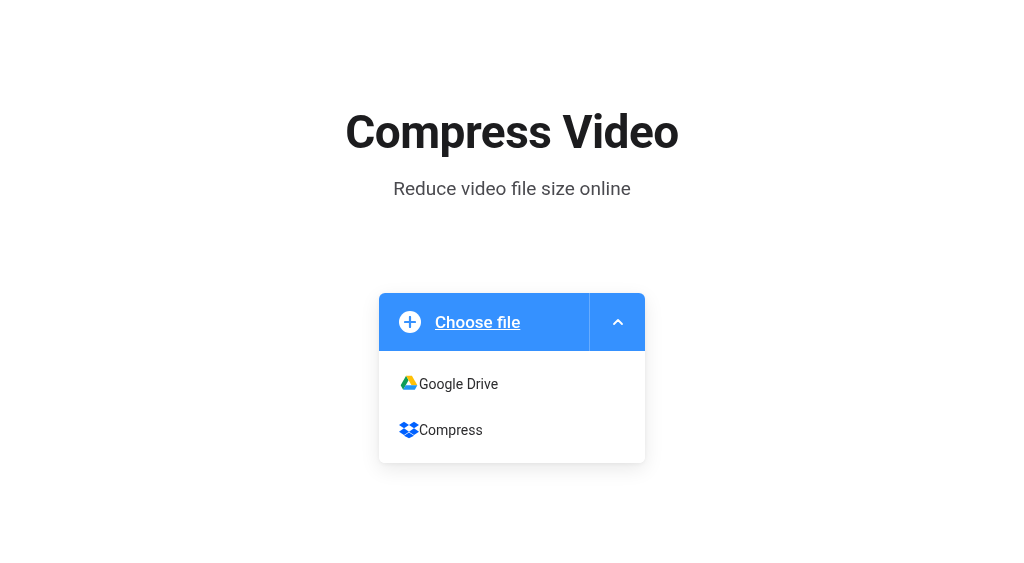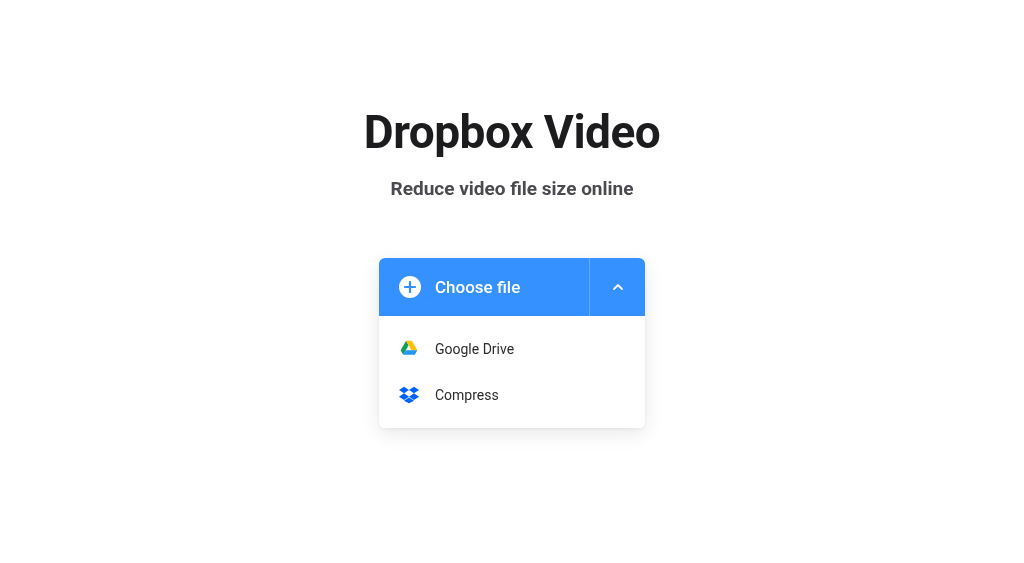--- a/index.html
+++ b/index.html
@@ -22,23 +22,23 @@
     .page-title {
       font-size: 46px;
       font-weight: 700;
       color: #1c1c1e;
       letter-spacing: -0.5px;
       margin-bottom: 18px;
     }
     
     .page-subtitle {
       font-size: 19px;
-      font-weight: 700;
+      font-weight: 400;
       color: #4a4a4f;
-      margin-bottom: 58px;
+      margin-bottom: 93px;
     }
     
     .upload-widget {
       width: 266px;
       border-radius: 6px;
       box-shadow: 0 6px 20px rgba(0, 0, 0, 0.09), 0 1px 4px rgba(0,0,0,0.05);
       overflow: hidden;
     }
     
     .choose-file-row {
@@ -53,20 +53,21 @@
       align-items: center;
       padding-left: 20px;
       gap: 14px;
       cursor: pointer;
       border: none;
       background: transparent;
       color: #ffffff;
       font-size: 17px;
       font-weight: 500;
       font-family: inherit;
+      text-decoration: underline;
     }
     
     .plus-icon {
       width: 22px;
       height: 22px;
       border-radius: 50%;
       background: #ffffff;
       display: flex;
       align-items: center;
       justify-content: center;
@@ -100,21 +101,20 @@
     .dropdown-menu {
       background: #ffffff;
       padding: 10px 0;
     }
     
     .dropdown-item {
       display: flex;
       align-items: center;
       height: 46px;
       padding: 0 20px;
-      gap: 16px;
       cursor: pointer;
       border: none;
       background: transparent;
       width: 100%;
       font-family: inherit;
       text-align: left;
     }
     
     .dropdown-item-icon {
       width: 20px;
@@ -127,21 +127,21 @@
     
     .dropdown-item-label {
       font-size: 14px;
       color: #2c2c2e;
       font-weight: 400;
     }
   </style>
 </head>
 <body>
 
-<h1 class="page-title">Dropbox Video</h1>
+<h1 class="page-title">Compress Video</h1>
 <p class="page-subtitle">Reduce video file size online</p>
 
 <div class="upload-widget">
   <div class="choose-file-row">
     <button class="choose-file-button">
       <span class="plus-icon">
         <svg viewBox="0 0 12 12" fill="none">
           <path d="M6 1V11M1 6H11" stroke="#3591ff" stroke-width="2.2" stroke-linecap="round"></path>
         </svg>
       </span>

